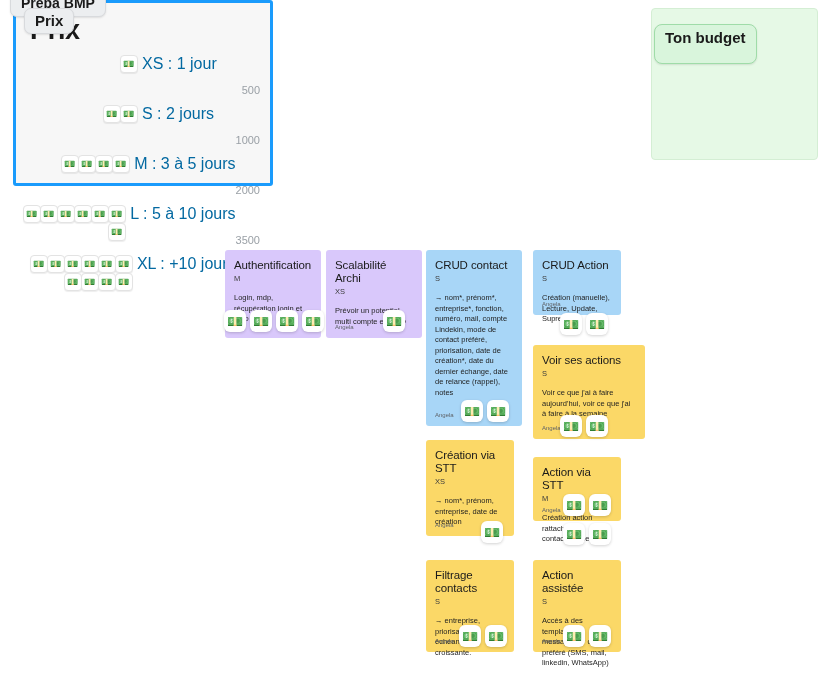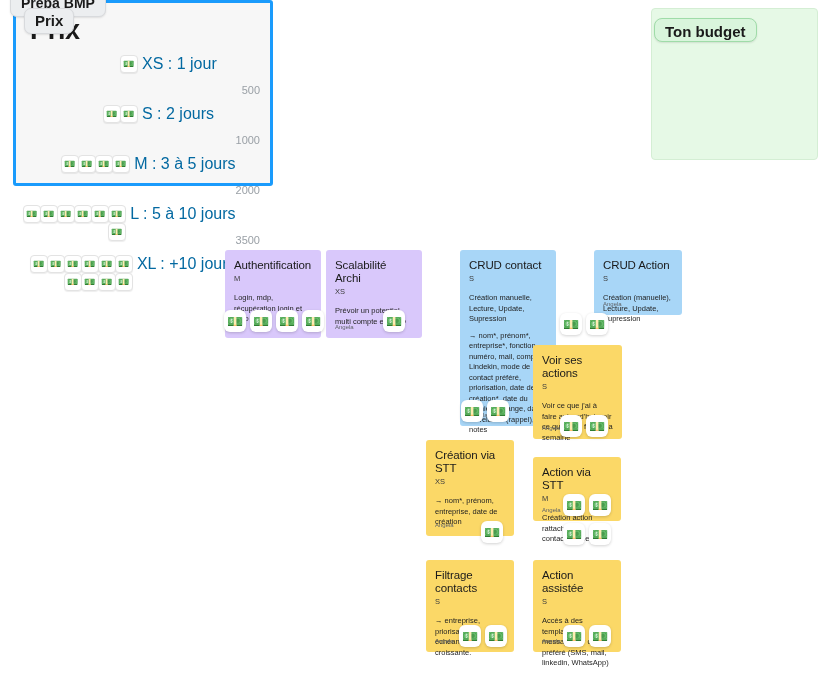--- a/index.html
+++ b/index.html
@@ -31,21 +31,21 @@
   
   .chip{
     position:absolute;box-sizing:border-box;
     background:#eceef0;border:1px solid #d8dadd;border-radius:7px;
     color:#1a1a1a;font-weight:700;white-space:nowrap;
     box-shadow:0 1px 2px rgba(0,0,0,.10);
   }
   .chip-prepa{left:10px;top:-10px;padding:4px 10px 5px;font-size:14px;}
   .chip-prix{left:24px;top:8px;padding:3px 10px 4px;font-size:15px;}
   .chip-budget{
-    left:654px;top:18px;padding:4px 10px 1px;font-size:15px;
+    left:654px;top:24px;padding:4px 10px 17px;font-size:15px;
     background:#d9f5dc;border:1px solid #9fdca8;border-radius:8px;
   }
 
   
   .price-list{position:absolute;left:0;top:52px;width:100%;}
   .price-row{
     display:flex;align-items:flex-start;
     margin-bottom:5px;padding-right:10px;
   }
   .votes{
@@ -91,21 +91,21 @@
   }
   .badge{
     width:22px;height:22px;
     background:#ffffff;border-radius:6px;
     box-shadow:0 1px 3px rgba(0,0,0,.18);
     display:flex;align-items:center;justify-content:center;
     font-size:13px;line-height:1;
   }
 
   .c-purple{background:#d9c8fb;}
-  .c-blue{background:#a8d6f7;margin-left:34px;}
+  .c-blue{background:#a8d6f7;}
   .c-yellow{background:#fbd867;}
 </style>
 </head>
 <body>
 
 <div class="canvas">
 
   <div class="frame frame-prix">
     <div class="frame-title">Prix</div>
     <div class="price-list">
@@ -196,41 +196,40 @@
     <div class="card-desc">Prévoir un potentiel multi compte en BDD</div>
     <div class="card-author">Angela</div>
   </div>
   <div class="badges" style="left:383px;top:310px;">
     <span class="badge">💵</span>
   </div>
 
   <div class="card c-blue" style="left:426px;top:250px;width:96px;height:176px;">
     <div class="card-title">CRUD contact</div>
     <div class="card-size">S</div>
-    <div class="card-desc">Création manuelle, Lecture, Update, Supression</div>
     <div class="card-desc">→ nom*, prénom*, entreprise*, fonction, numéro, mail, compte Lindekin, mode de contact préféré, priorisation, date de création*, date du dernier échange, date de relance (rappel), notes</div>
     <div class="card-author">Angela</div>
   </div>
   <div class="badges" style="left:461px;top:400px;">
     <span class="badge">💵</span>
     <span class="badge">💵</span>
   </div>
 
-  <div class="card c-blue" style="left:560px;top:250px;width:88px;height:65px;">
+  <div class="card c-blue" style="left:533px;top:250px;width:88px;height:65px;">
     <div class="card-title">CRUD Action</div>
     <div class="card-size">S</div>
     <div class="card-desc">Création (manuelle), Lecture, Update, Supression</div>
     <div class="card-author">Angela</div>
   </div>
   <div class="badges" style="left:560px;top:313px;">
     <span class="badge">💵</span>
     <span class="badge">💵</span>
   </div>
 
-  <div class="card c-yellow" style="left:533px;top:345px;width:89px;height:94px;">
+  <div class="card c-yellow" style="left:533px;top:345px;width:112px;height:94px;">
     <div class="card-title">Voir ses actions</div>
     <div class="card-size">S</div>
     <div class="card-desc">Voir ce que j'ai à faire aujourd'hui, voir ce que j'ai à faire à la semaine</div>
     <div class="card-author">Angela</div>
   </div>
   <div class="badges" style="left:560px;top:415px;">
     <span class="badge">💵</span>
     <span class="badge">💵</span>
   </div>
 

